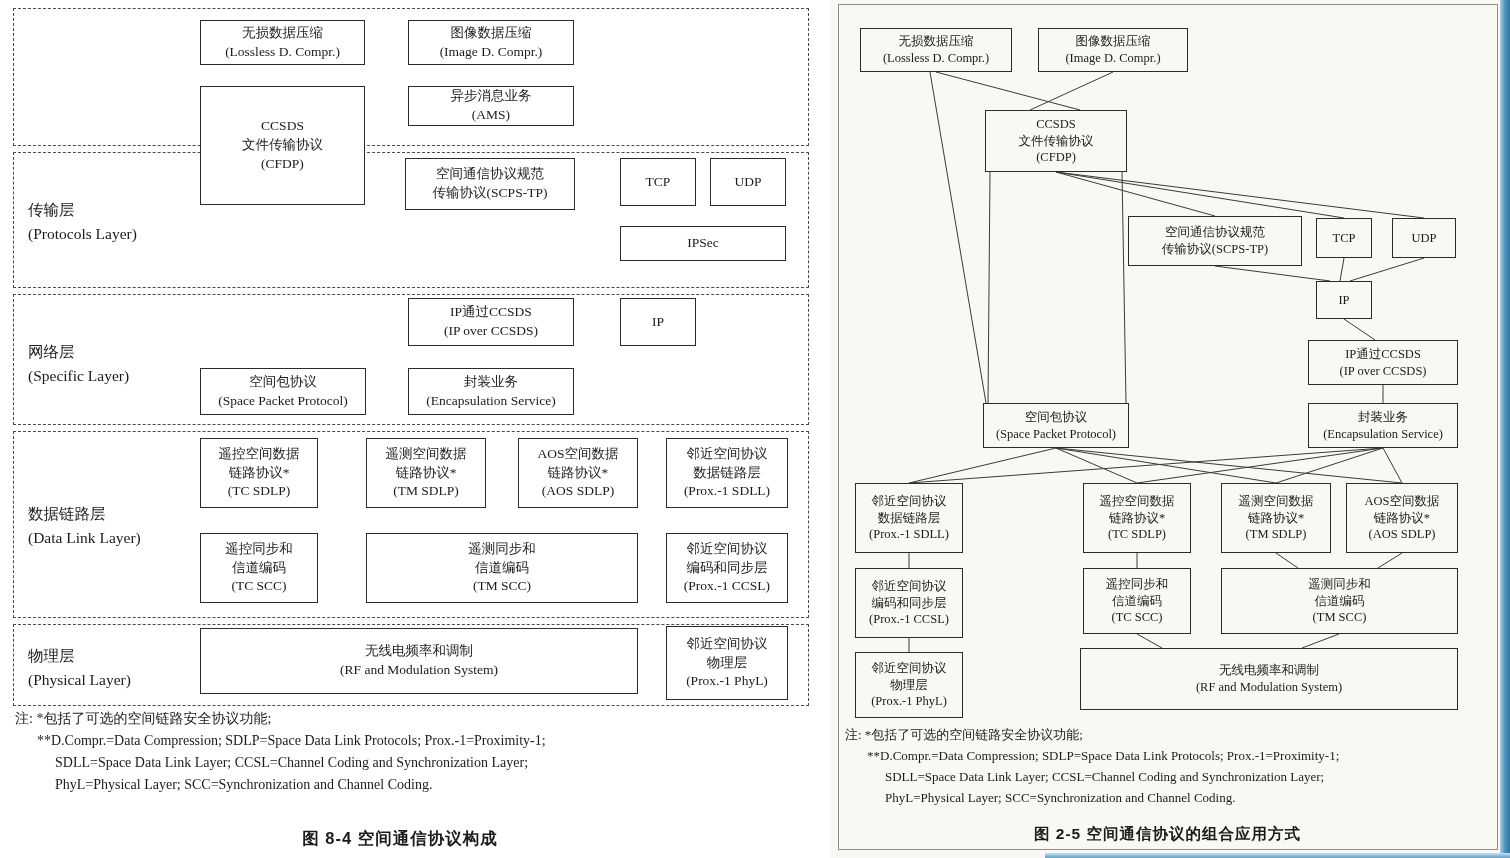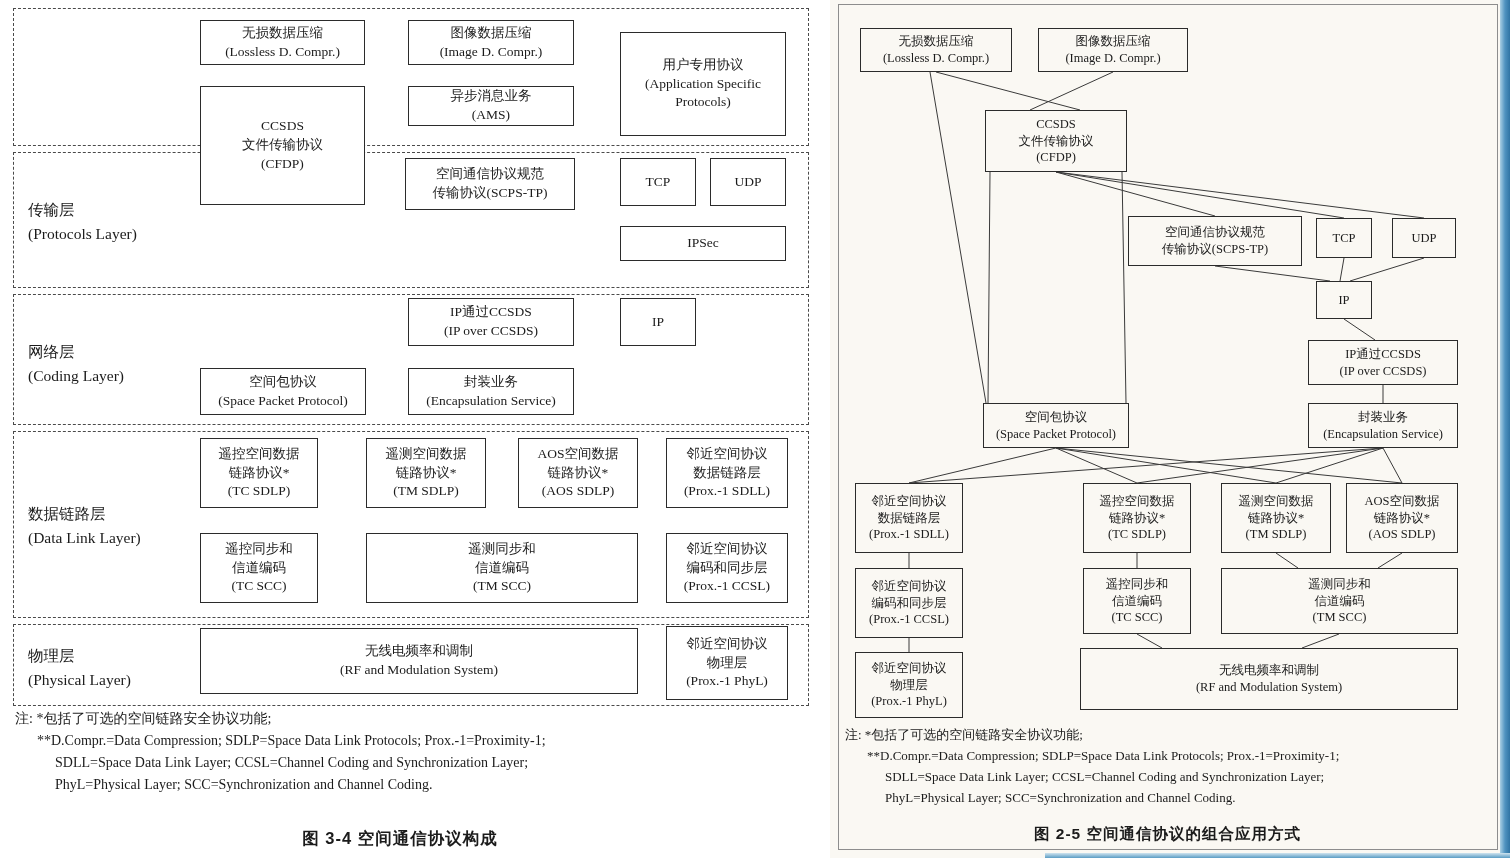--- a/index.html
+++ b/index.html
@@ -59,33 +59,30 @@
 
   <div class="layer" style="left:13px;top:8px;width:796px;height:138px"></div>
   <div class="layer" style="left:13px;top:152px;width:796px;height:136px"></div>
   <div class="layer" style="left:13px;top:294px;width:796px;height:131px"></div>
   <div class="layer" style="left:13px;top:431px;width:796px;height:187px"></div>
   <div class="layer" style="left:13px;top:624px;width:796px;height:82px"></div>
 
   <div class="layer-label" style="left:28px;top:198px">传输层
 (Protocols Layer)</div>
   <div class="layer-label" style="left:28px;top:340px">网络层
-(Coding Layer)</div>
+(Specific Layer)</div>
   <div class="layer-label" style="left:28px;top:502px">数据链路层
 (Data Link Layer)</div>
   <div class="layer-label" style="left:28px;top:644px">物理层
 (Physical Layer)</div>
 
   <div class="bx" style="left:200px;top:20px;width:165px;height:45px">无损数据压缩
 (Lossless D. Compr.)</div>
   <div class="bx" style="left:408px;top:20px;width:166px;height:45px">图像数据压缩
 (Image D. Compr.)</div>
-  <div class="bx" style="left:620px;top:32px;width:166px;height:104px">用户专用协议
-(Application Specific
-Protocols)</div>
   <div class="bx" style="left:408px;top:86px;width:166px;height:40px">异步消息业务
 (AMS)</div>
   <div class="bx" style="left:200px;top:86px;width:165px;height:119px">CCSDS
 文件传输协议
 (CFDP)</div>
 
   <div class="bx" style="left:405px;top:158px;width:170px;height:52px">空间通信协议规范
 传输协议(SCPS-TP)</div>
   <div class="bx" style="left:620px;top:158px;width:76px;height:48px">TCP</div>
   <div class="bx" style="left:710px;top:158px;width:76px;height:48px">UDP</div>
@@ -127,21 +124,21 @@
 物理层
 (Prox.-1 PhyL)</div>
 
   <div class="notes" style="left:15px;top:708px">
     <div>注: *包括了可选的空间链路安全协议功能;</div>
     <div class="ind1">**D.Compr.=Data Compression; SDLP=Space Data Link Protocols; Prox.-1=Proximity-1;</div>
     <div class="ind2">SDLL=Space Data Link Layer; CCSL=Channel Coding and Synchronization Layer;</div>
     <div class="ind2">PhyL=Physical Layer; SCC=Synchronization and Channel Coding.</div>
   </div>
 
-  <div class="caption" style="left:30px;top:828px;width:740px">图 3-4  空间通信协议构成</div>
+  <div class="caption" style="left:30px;top:828px;width:740px">图 8-4  空间通信协议构成</div>
 </div>
 
 <div id="fig-right">
 
   <div class="panel-border"></div>
 
   <svg class="lines" width="680" height="858" viewBox="0 0 680 858">
     <g stroke="#3a3a3a" stroke-width="1">
       <line x1="106" y1="72" x2="250" y2="110"></line>
       <line x1="283" y1="72" x2="200" y2="110"></line>

